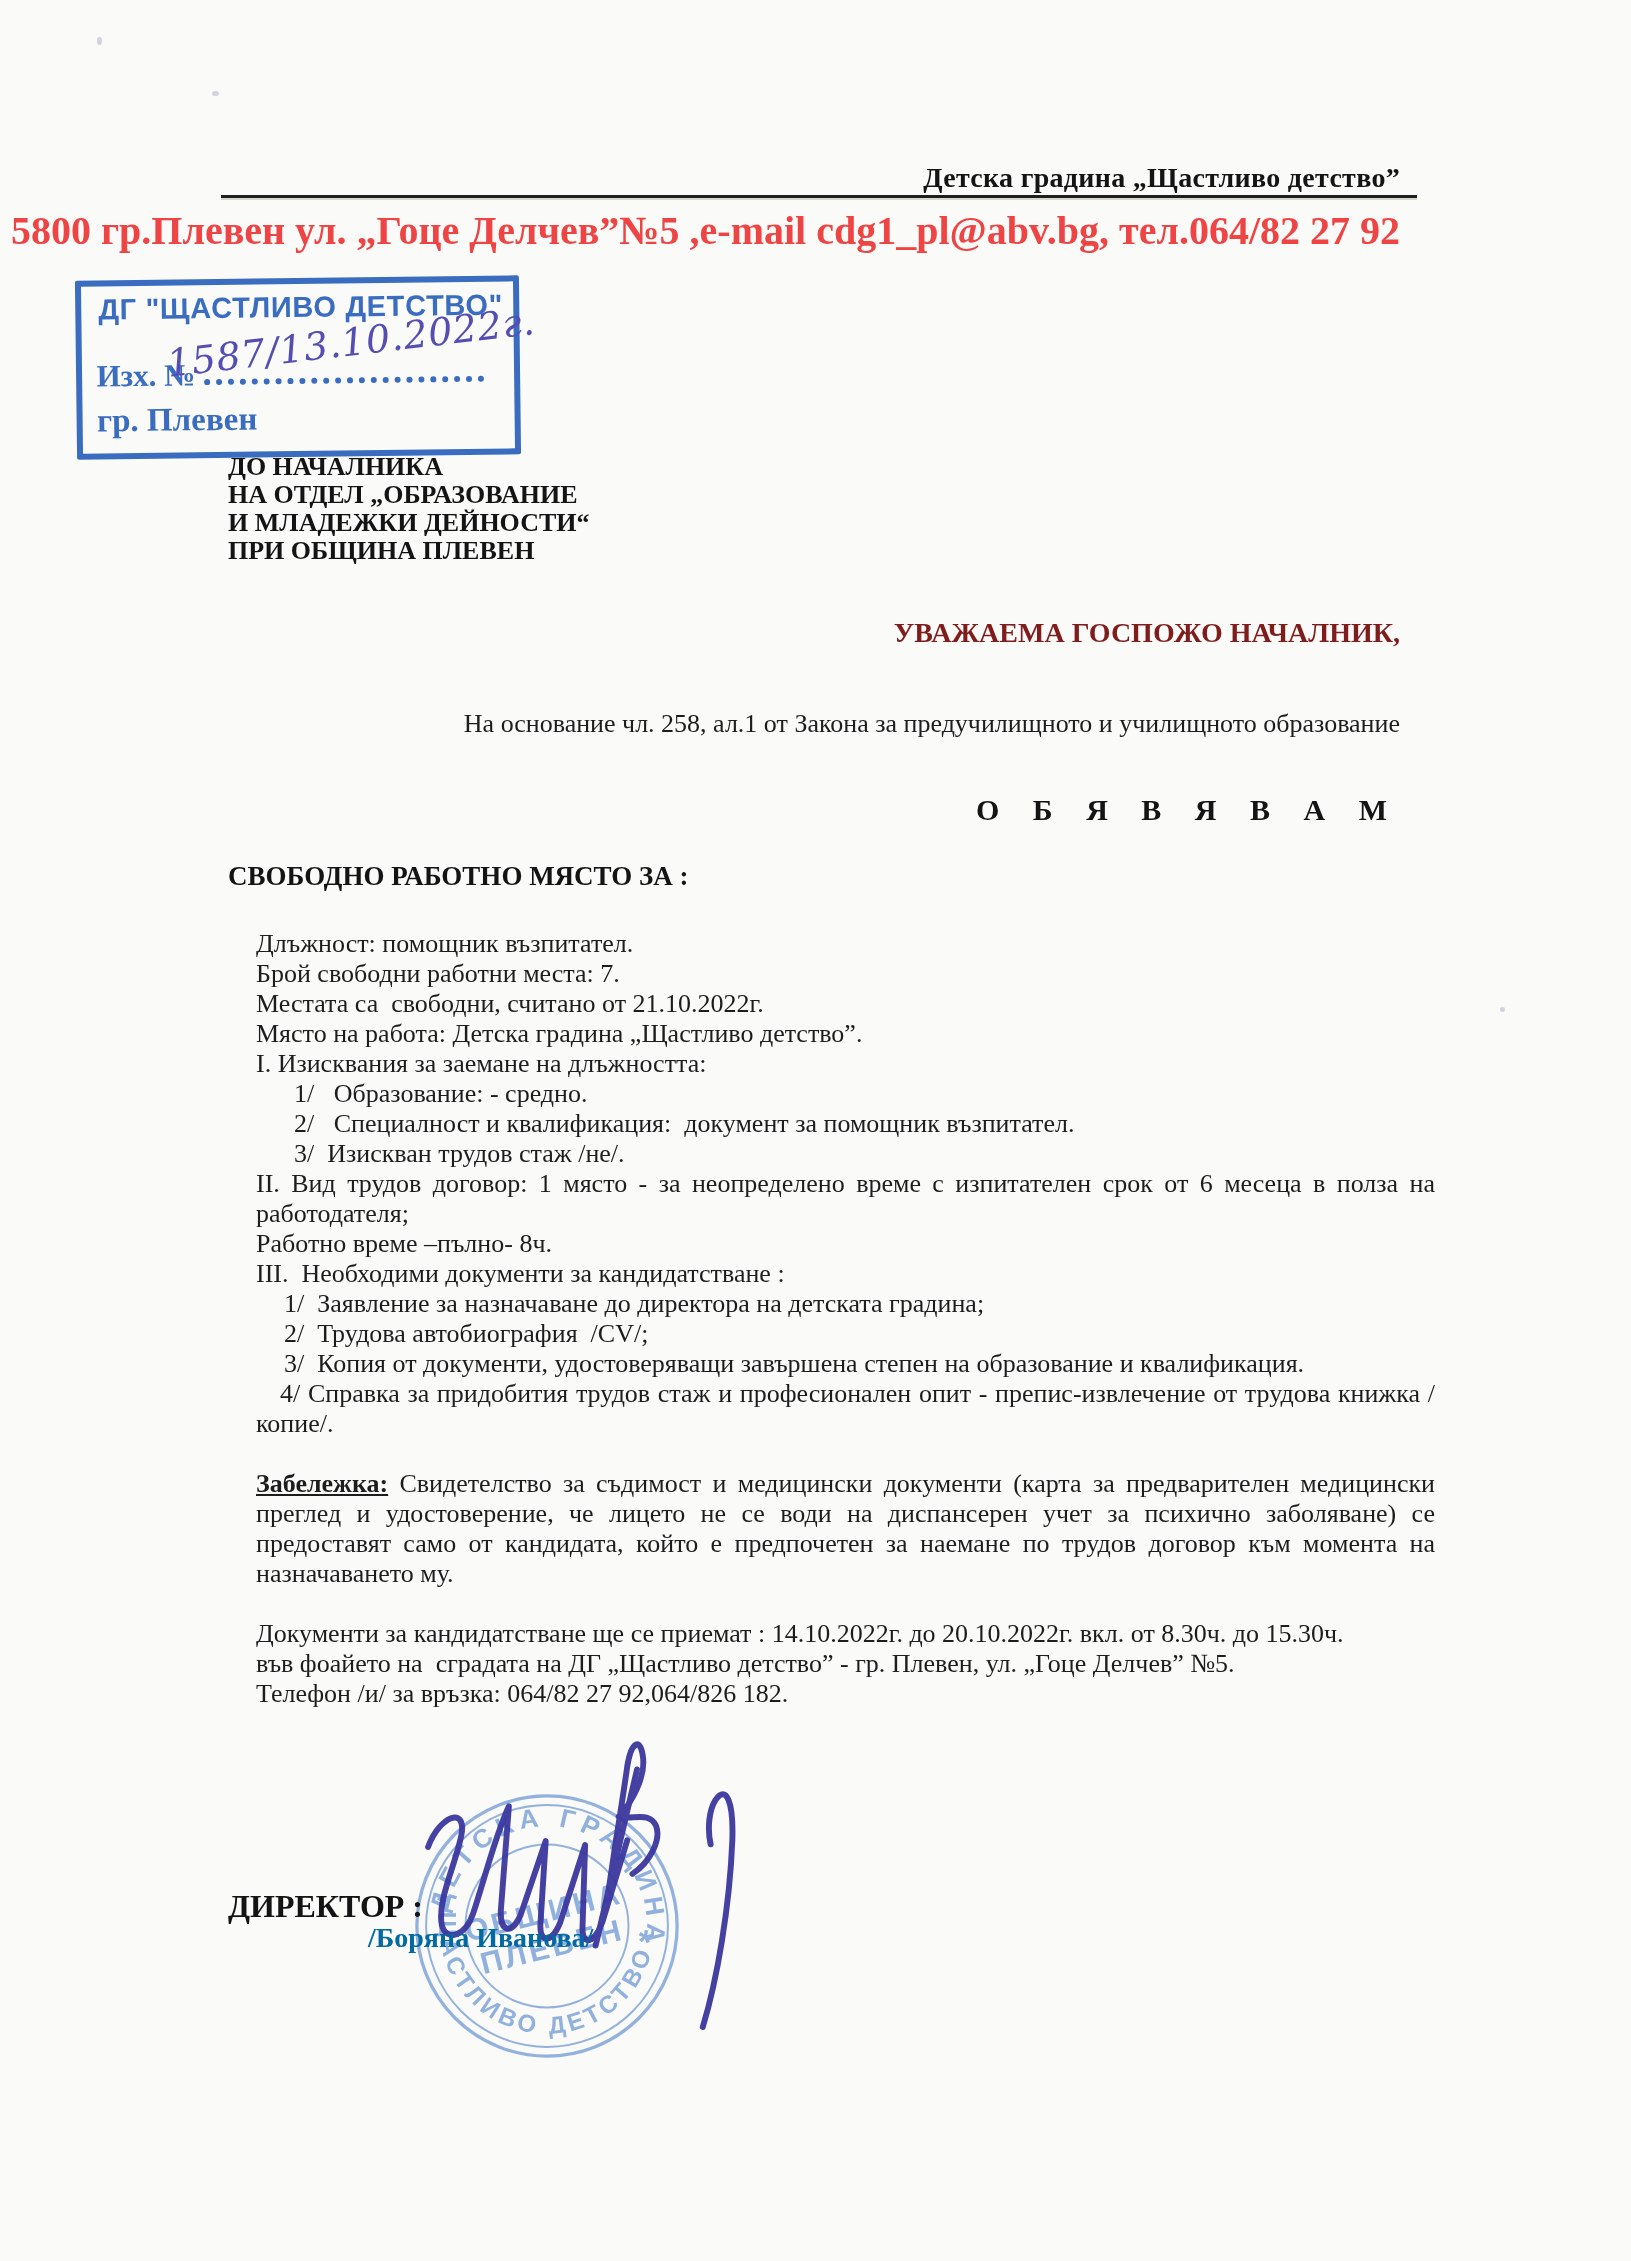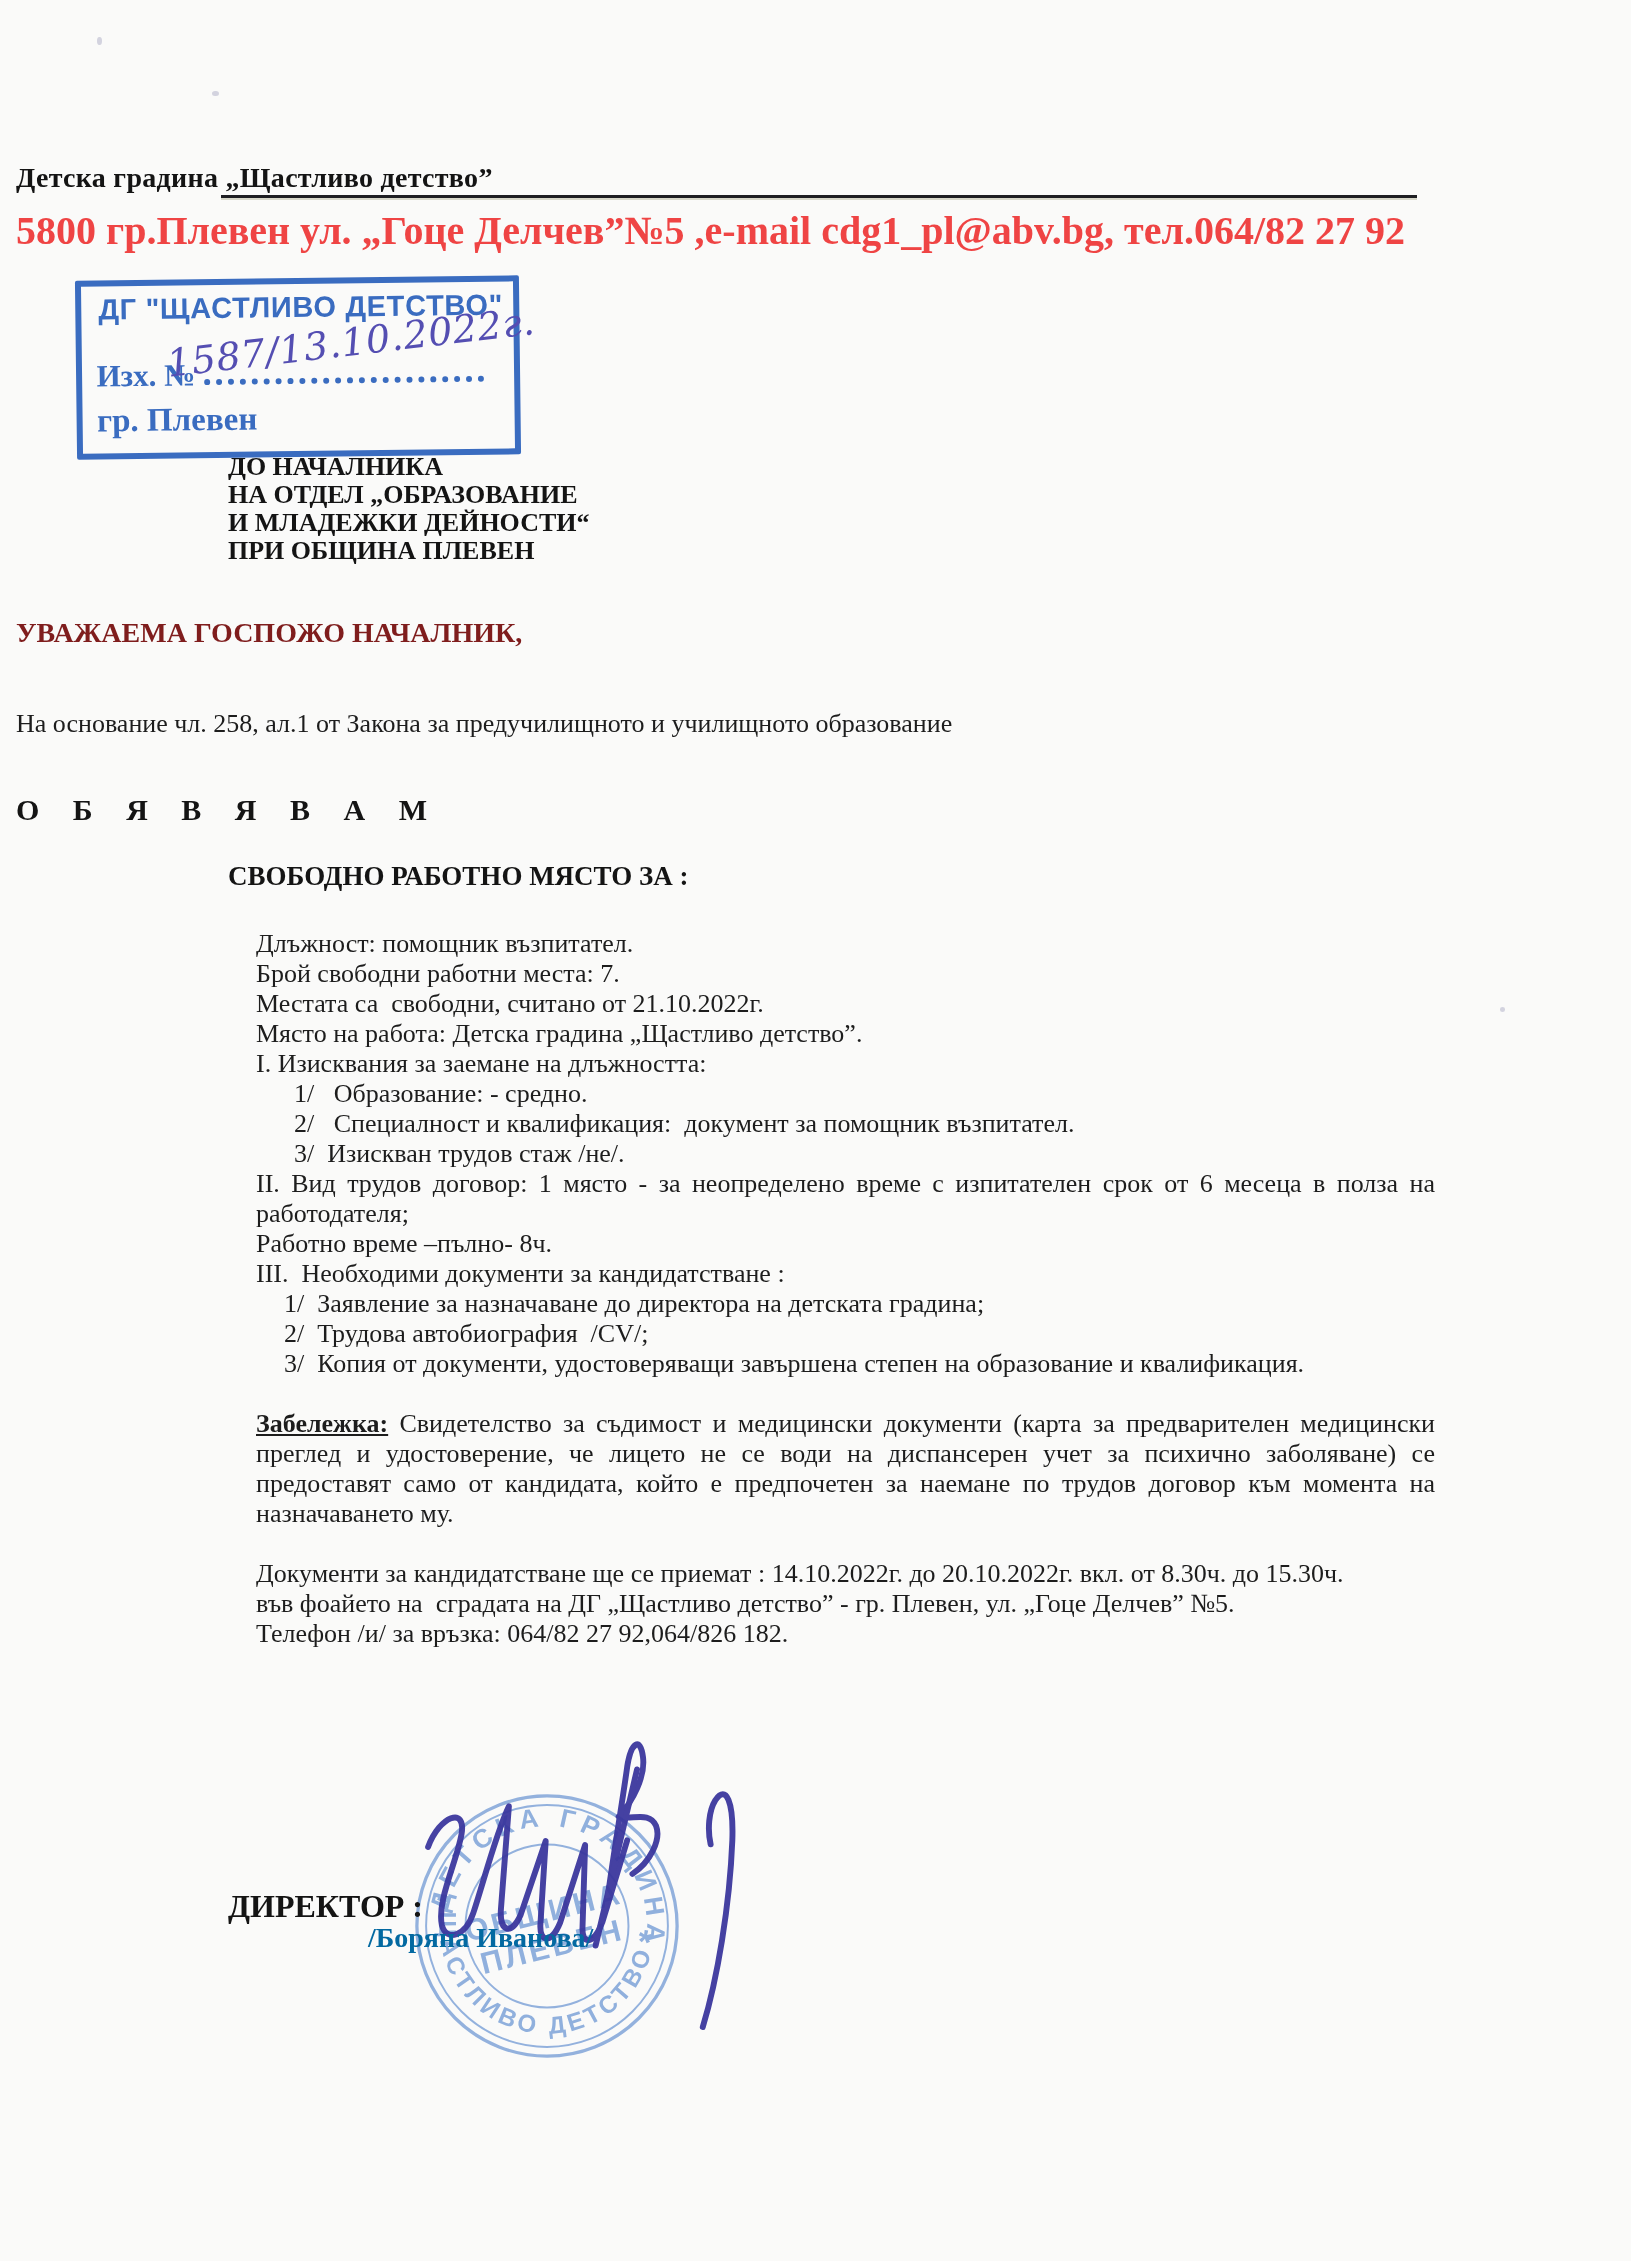--- a/index.html
+++ b/index.html
@@ -3,21 +3,21 @@
 <meta charset="utf-8">
 <style>
   html,body{margin:0;padding:0;}
   body{
     width:1632px;height:2261px;position:relative;overflow:hidden;
     background:#fafaf9;
     font-family:"Liberation Serif", serif;
     color:#1d1d1d;
   }
   .abs{position:absolute;}
-  .center{left:16px;width:1396px;text-align:left;}
+  .center{left:4px;width:1396px;text-align:right;}
 
   
   .doc-title{top:162px;font-size:28px;font-weight:bold;letter-spacing:0.3px;color:#141414;}
   .head-rule{top:195px;left:221px;width:1196px;height:3.3px;background:#1e1e22;
              box-shadow:0 2px 0 rgba(110,110,60,.25);}
   .doc-address{top:207px;font-size:40px;font-weight:bold;color:#ef4444;}
 
   
   .reg-stamp{left:76px;top:278px;width:432px;height:167px;
              border:6px solid #3a6cc0;border-radius:2px;
@@ -100,20 +100,21 @@
   <div class="line">I. Изисквания за заемане на длъжността:</div>
   <div class="line ind1">1/   Образование: - средно.</div>
   <div class="line ind1">2/   Специалност и квалификация:  документ за помощник възпитател.</div>
   <div class="line ind1">3/  Изискван трудов стаж /не/.</div>
   <div class="par">II. Вид трудов договор:  1 място - за неопределено време с изпитателен срок от 6 месеца в полза на работодателя;</div>
   <div class="line">Работно време –пълно- 8ч.</div>
   <div class="line">III.  Необходими документи за кандидатстване :</div>
   <div class="line ind2">1/  Заявление за назначаване до директора на детската градина;</div>
   <div class="line ind2">2/  Трудова автобиография  /CV/;</div>
   <div class="line ind2">3/  Копия от документи, удостоверяващи завършена степен на образование и квалификация.</div>
+  <div class="par hang4">4/ Справка за придобития трудов стаж и професионален опит - препис-извлечение от трудова книжка /копие/.</div>
   <div class="gap"></div>
   <div class="par"><span class="note-label">Забележка:</span><span> Свидетелство за съдимост и медицински документи (карта за предварителен медицински преглед и удостоверение, че лицето не се води на диспансерен учет за психично заболяване) се предоставят само от кандидата, който е предпочетен за наемане по трудов договор към момента на назначаването му.</span></div>
   <div class="gap"></div>
   <div class="line">Документи за кандидатстване ще се приемат : 14.10.2022г. до 20.10.2022г. вкл. от 8.30ч. до 15.30ч.</div>
   <div class="line">във фоайето на  сградата на ДГ „Щастливо детство” - гр. Плевен, ул. „Гоце Делчев” №5.</div>
   <div class="line">Телефон /и/ за връзка: 064/82 27 92,064/826 182.</div>
 </div>
 
 <svg class="abs round-stamp" width="276" height="276" viewBox="-210 -210 420 420">
   <g stroke="#85a8da" fill="none" opacity="0.88">

